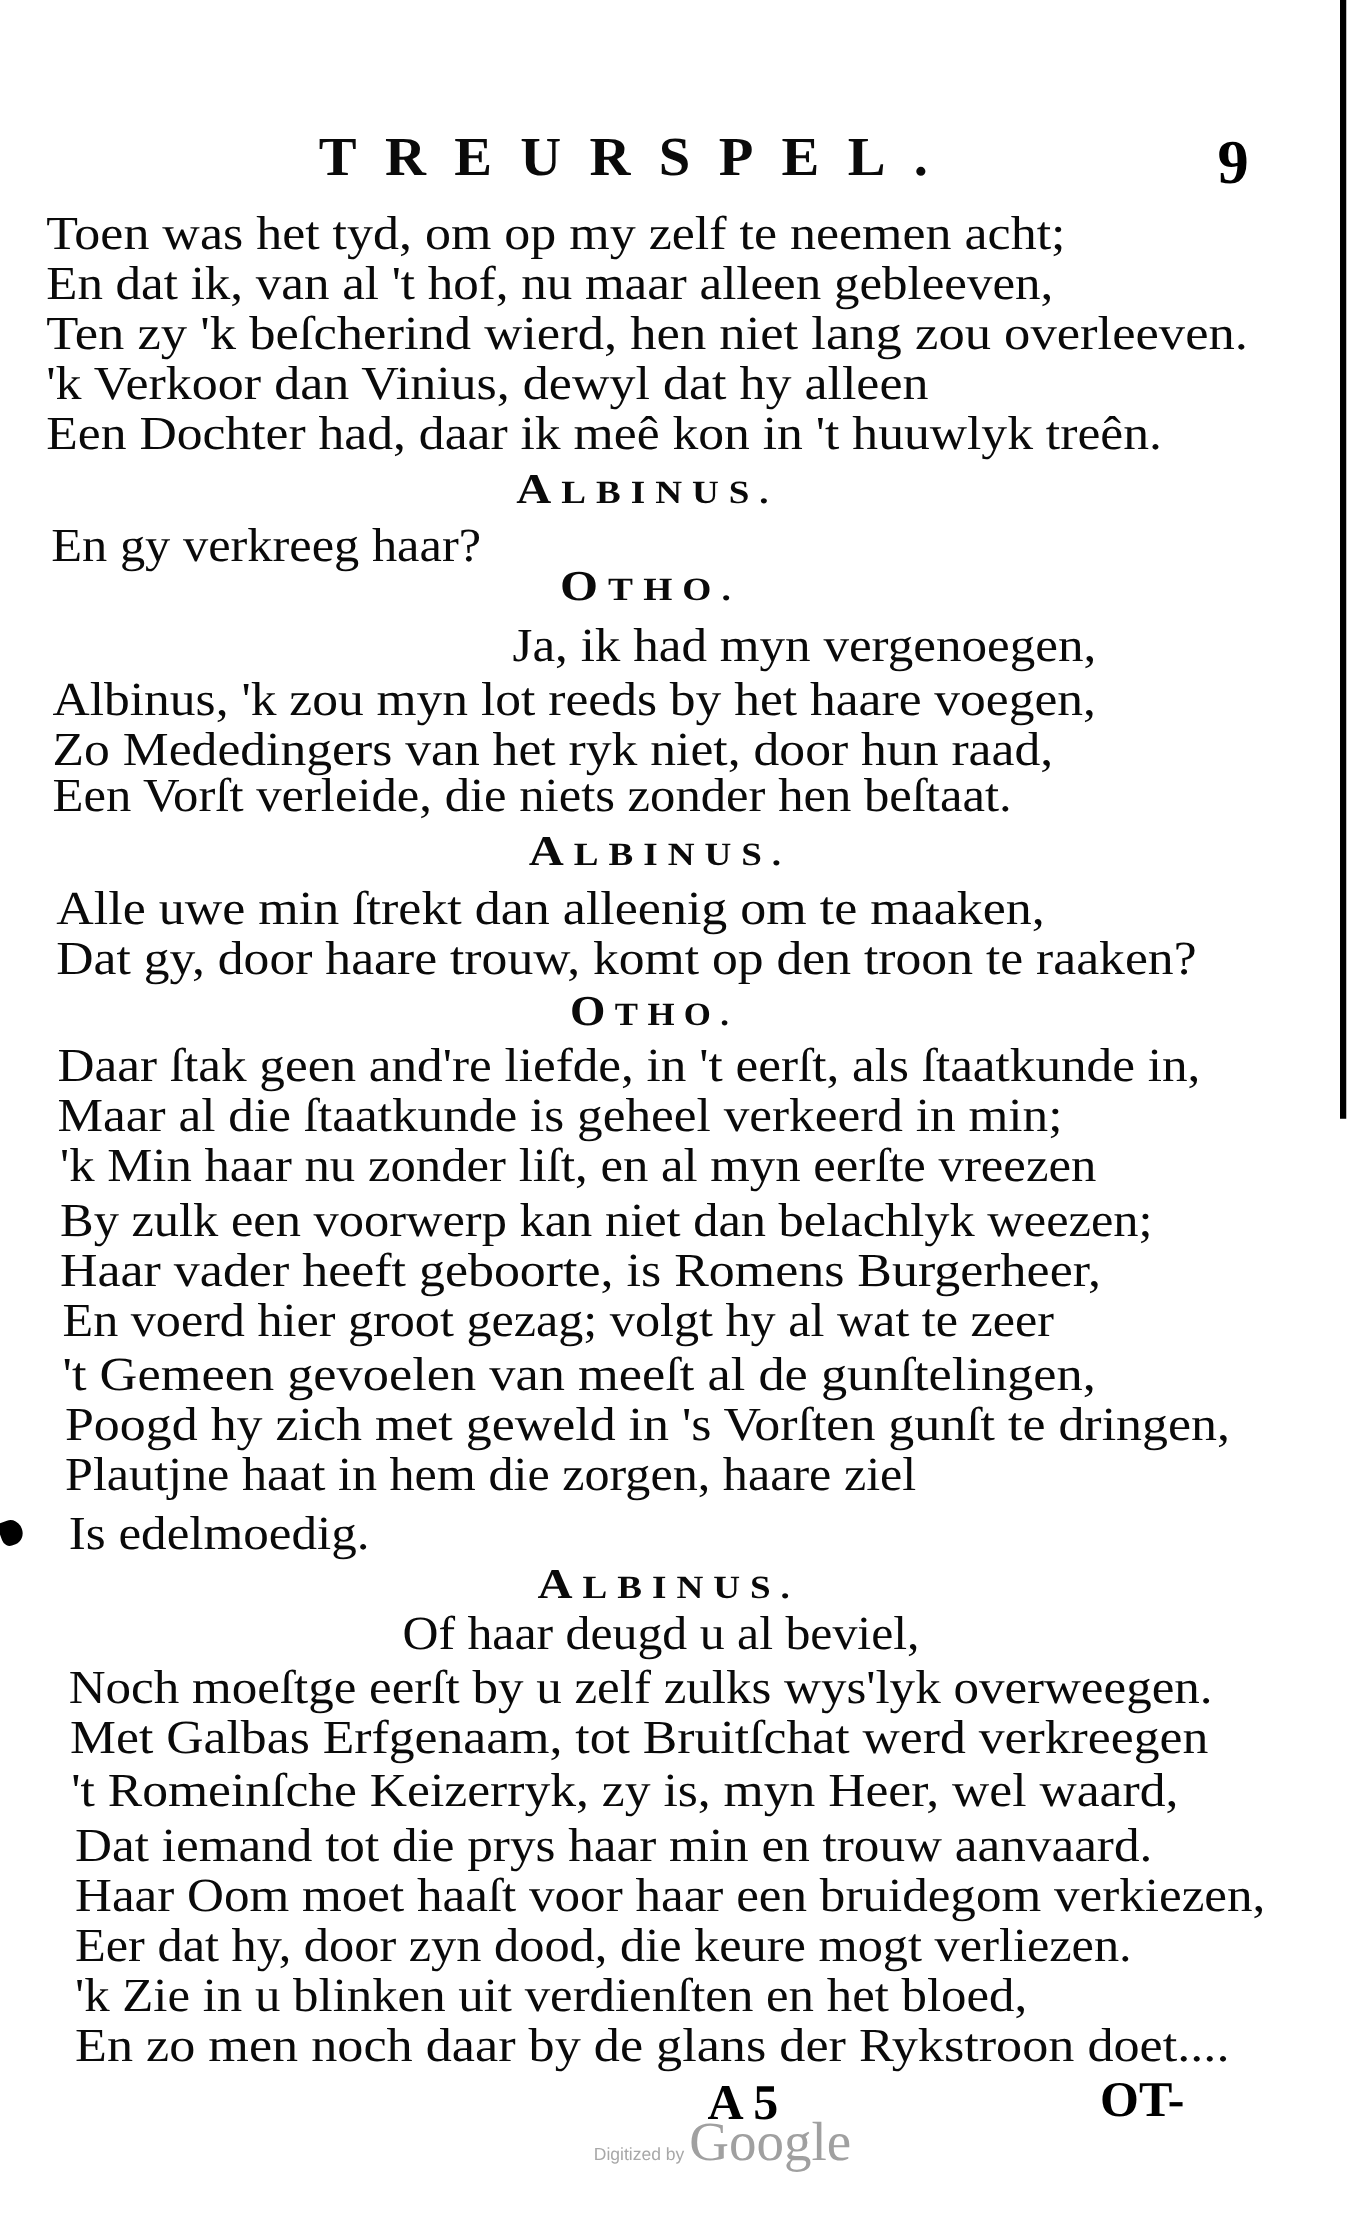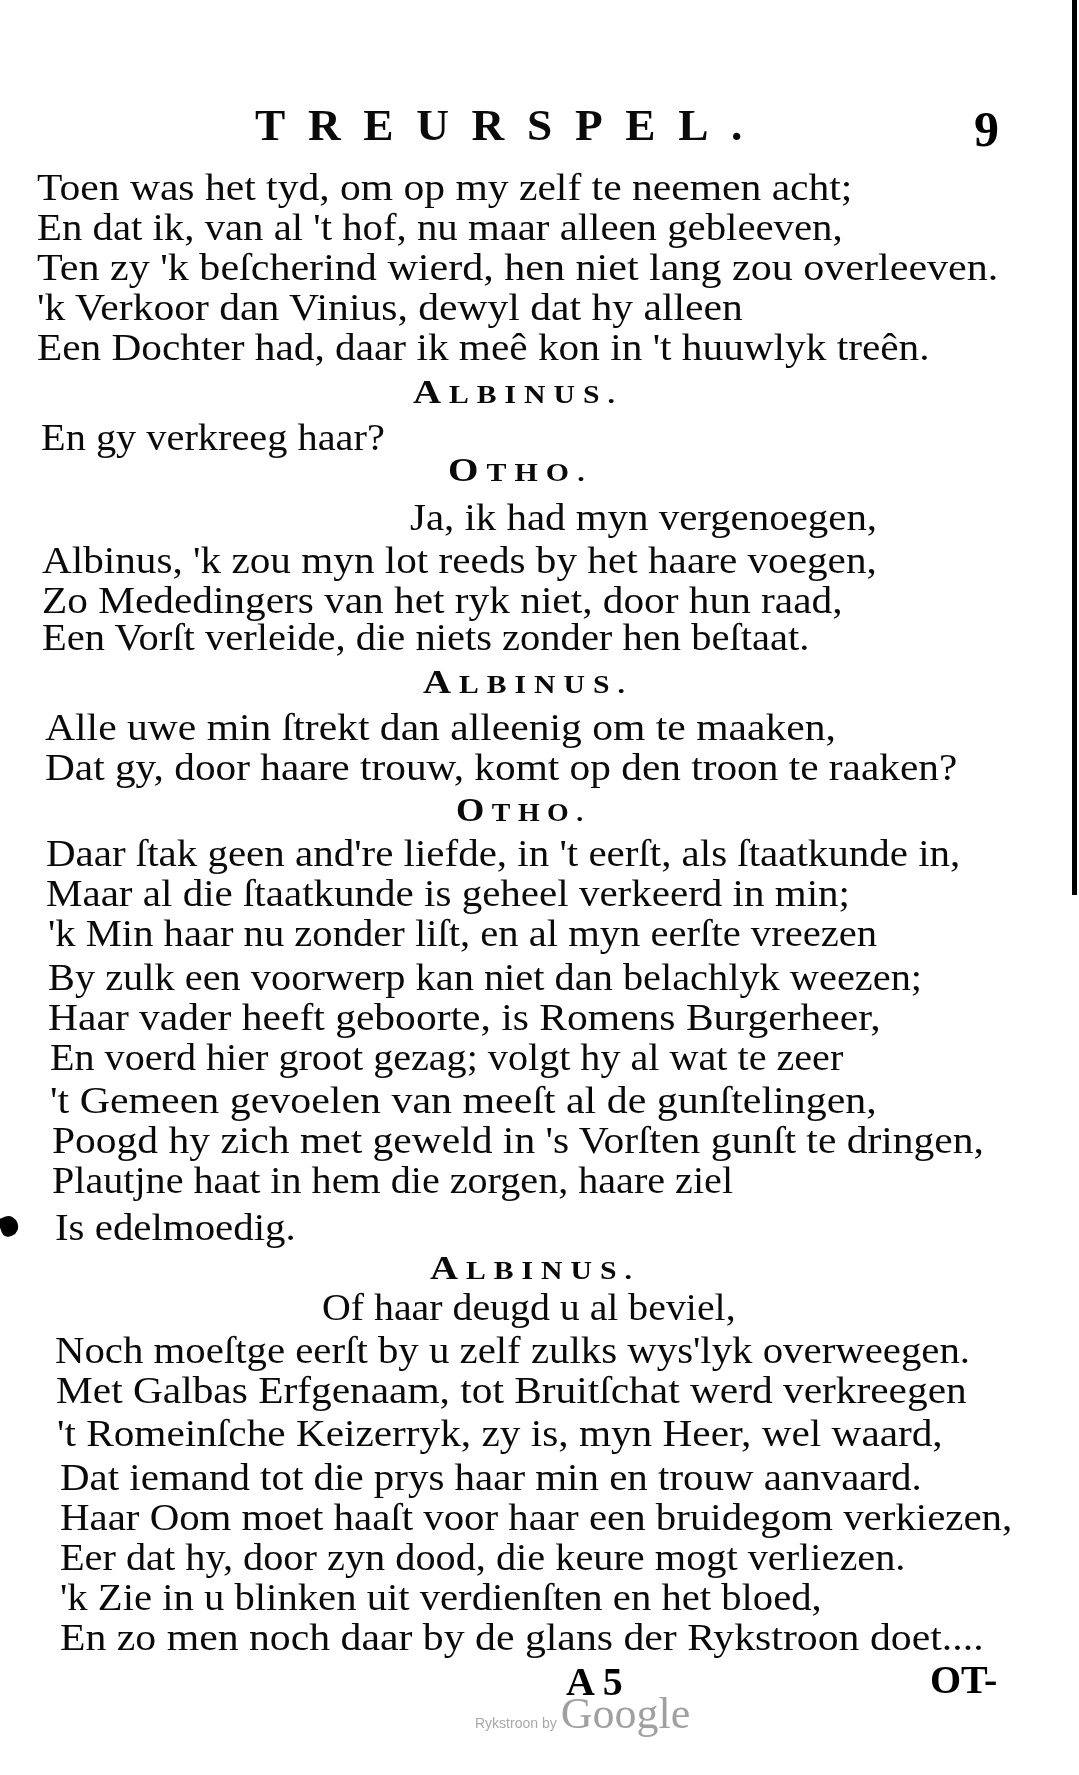--- a/index.html
+++ b/index.html
@@ -94,19 +94,19 @@
   <div class="ln" style="left: 55px; top: 1330px; transform: scaleX(1.0739);">Noch moeſtge eerſt by u zelf zulks wys'lyk overweegen.</div>
   <div class="ln" style="left: 56px; top: 1370px; transform: scaleX(1.0884);">Met Galbas Erfgenaam, tot Bruitſchat werd verkreegen</div>
   <div class="ln" style="left: 57px; top: 1413px; transform: scaleX(1.0858);">'t Romeinſche Keizerryk, zy is, myn Heer, wel waard,</div>
   <div class="ln" style="left: 60px; top: 1457px; transform: scaleX(1.0775);">Dat iemand tot die prys haar min en trouw aanvaard.</div>
   <div class="ln" style="left: 60px; top: 1497px; transform: scaleX(1.0757);">Haar Oom moet haaſt voor haar een bruidegom verkiezen,</div>
   <div class="ln" style="left: 60px; top: 1537px; transform: scaleX(1.0602);">Eer dat hy, door zyn dood, die keure mogt verliezen.</div>
   <div class="ln" style="left: 60px; top: 1577px; transform: scaleX(1.0702);">'k Zie in u blinken uit verdienſten en het bloed,</div>
   <div class="ln" style="left: 60px; top: 1617px; transform: scaleX(1.0987);">En zo men noch daar by de glans der Rykstroon doet....</div>
 
   <div class="sig" style="left:566px; top:1662px;">A 5</div>
-  <div class="sig" style="left:930px; top:1660px;">OT-</div>
+  <div class="sig" style="left:880px; top:1660px;">OT-</div>
 
   <div class="wm">
-    <span class="small">Rykstroon by</span>
+    <span class="small">Digitized by</span>
     <span class="big">Google</span>
   </div>
 </div>
 
 </body></html>

